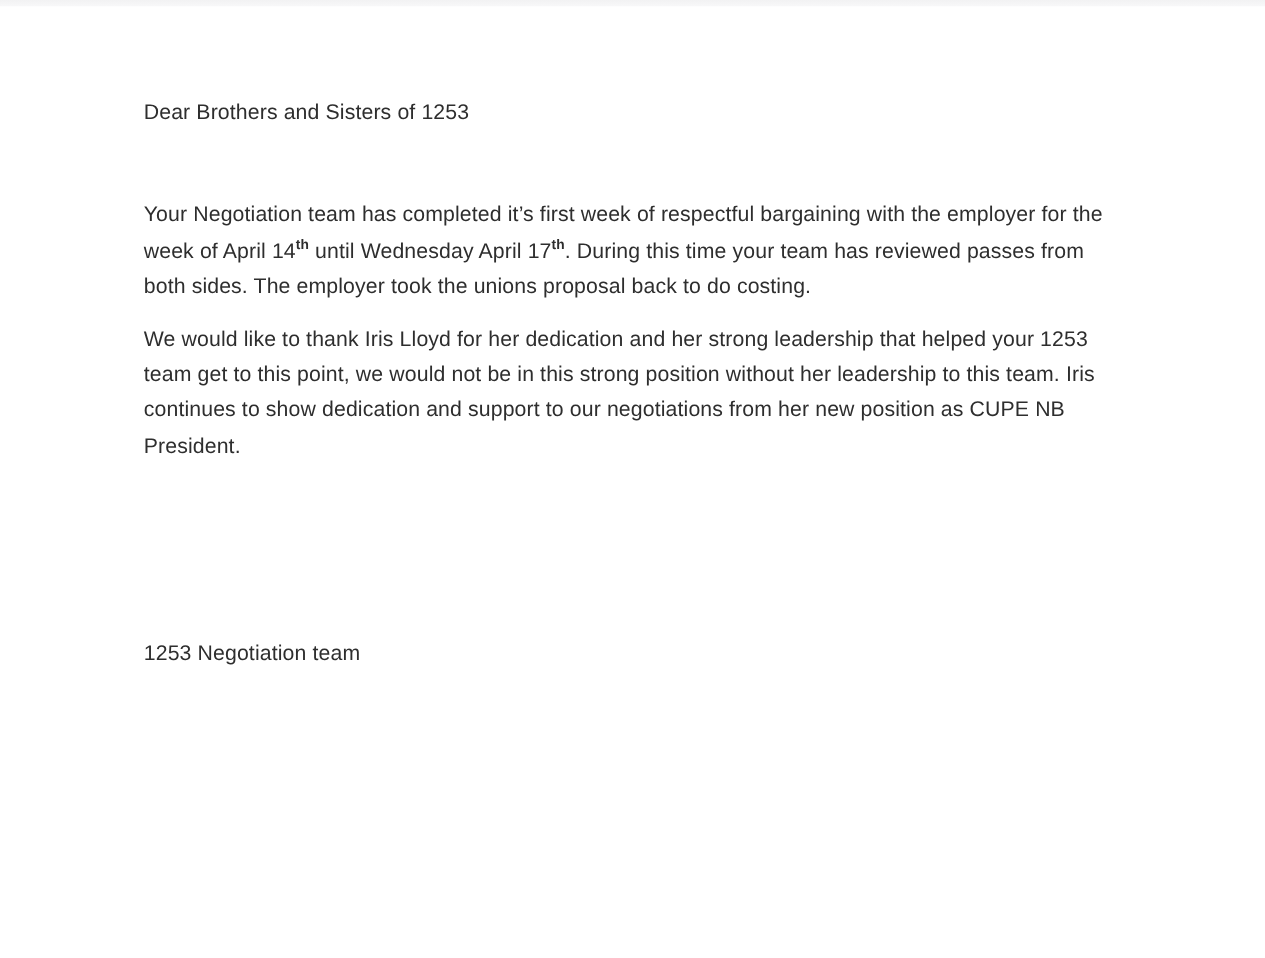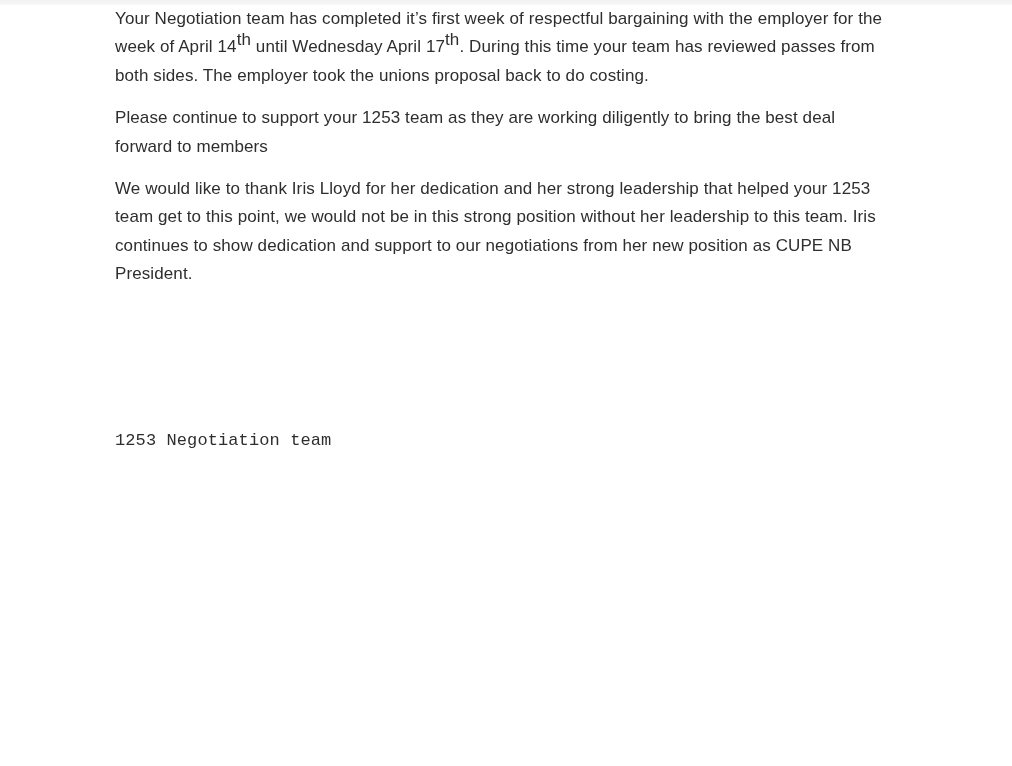--- a/index.html
+++ b/index.html
@@ -29,35 +29,35 @@
     letter-spacing: 0.1px;
   }
   .letter-content p {
     margin: 0 0 14px 0;
   }
   .salutation {
     margin: 71px 0 54px 0 !important;
   }
   .signature {
     margin: 138px 0 0 0 !important;
-    font-family: Liberation Mono, monospace;
   }
   sup {
-    font-size: 17px;
+    font-size: 11px;
     line-height: 0;
     vertical-align: super;
+    font-weight: bold;
   }
 </style>
 </head>
 <body>
 
 <div class="top-strip"></div>
 
 <main class="letter-content">
+  <p class="salutation">Dear Brothers and Sisters of 1253</p>
 
   <div>
       <p><span>Your Negotiation team has completed it’s first week of respectful bargaining with the employer for the week of April 14</span><sup>th</sup><span> until Wednesday April 17</span><sup>th</sup><span>. During this time your team has reviewed passes from both sides. The employer took the unions proposal back to do costing.</span></p>
-      <p><span>Please continue to support your 1253 team as they are working diligently to bring the best deal forward to members</span></p>
       <p><span>We would like to thank Iris Lloyd for her dedication and her strong leadership that helped your 1253 team get to this point, we would not be in this strong position without her leadership to this team. Iris continues to show dedication and support to our negotiations from her new position as CUPE NB President.</span></p>
     </div>
 
   <p class="signature">1253 Negotiation team</p>
 </main>
 
 </body></html>

